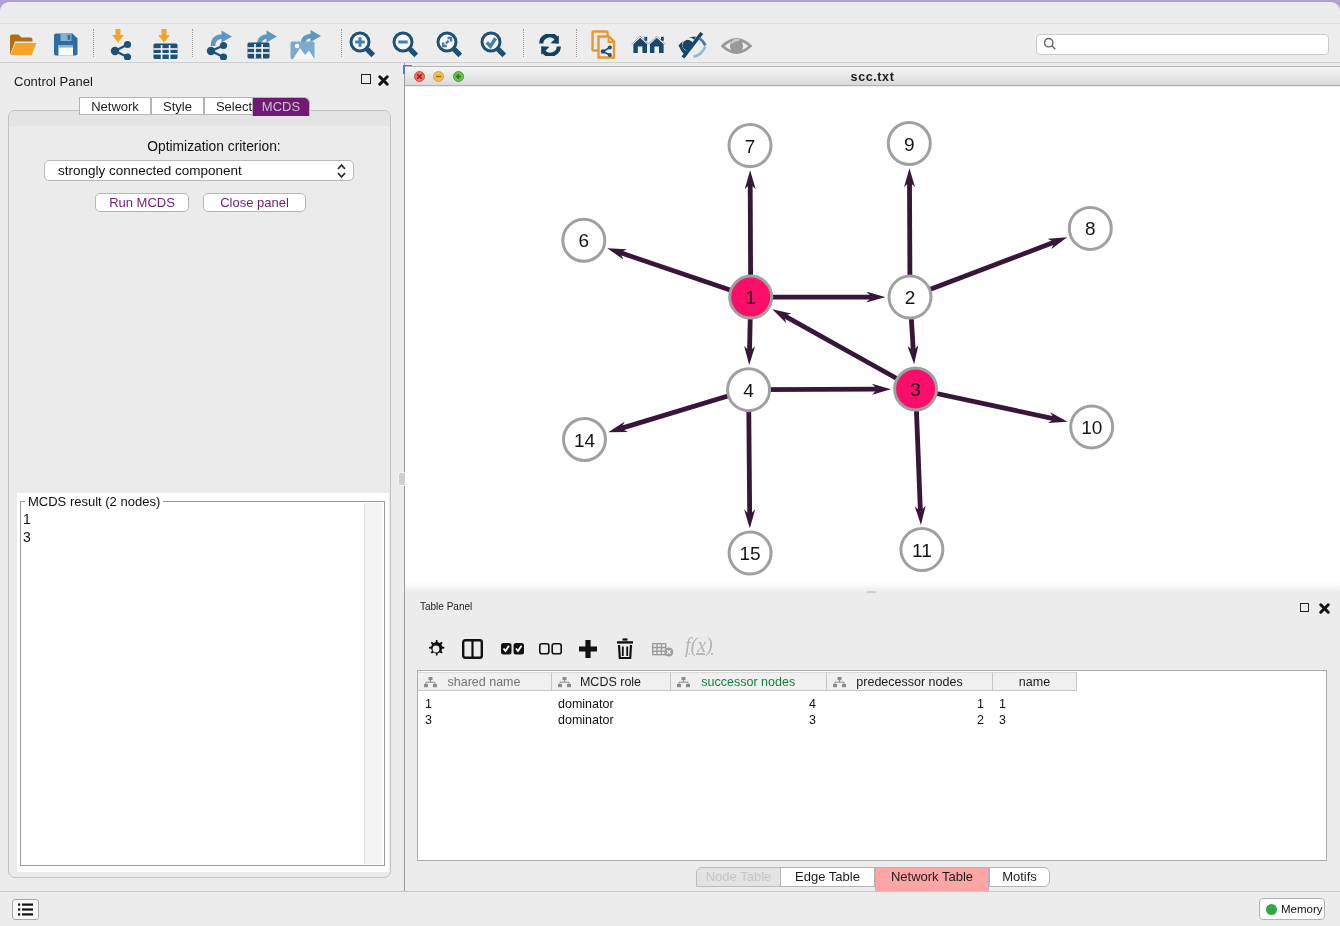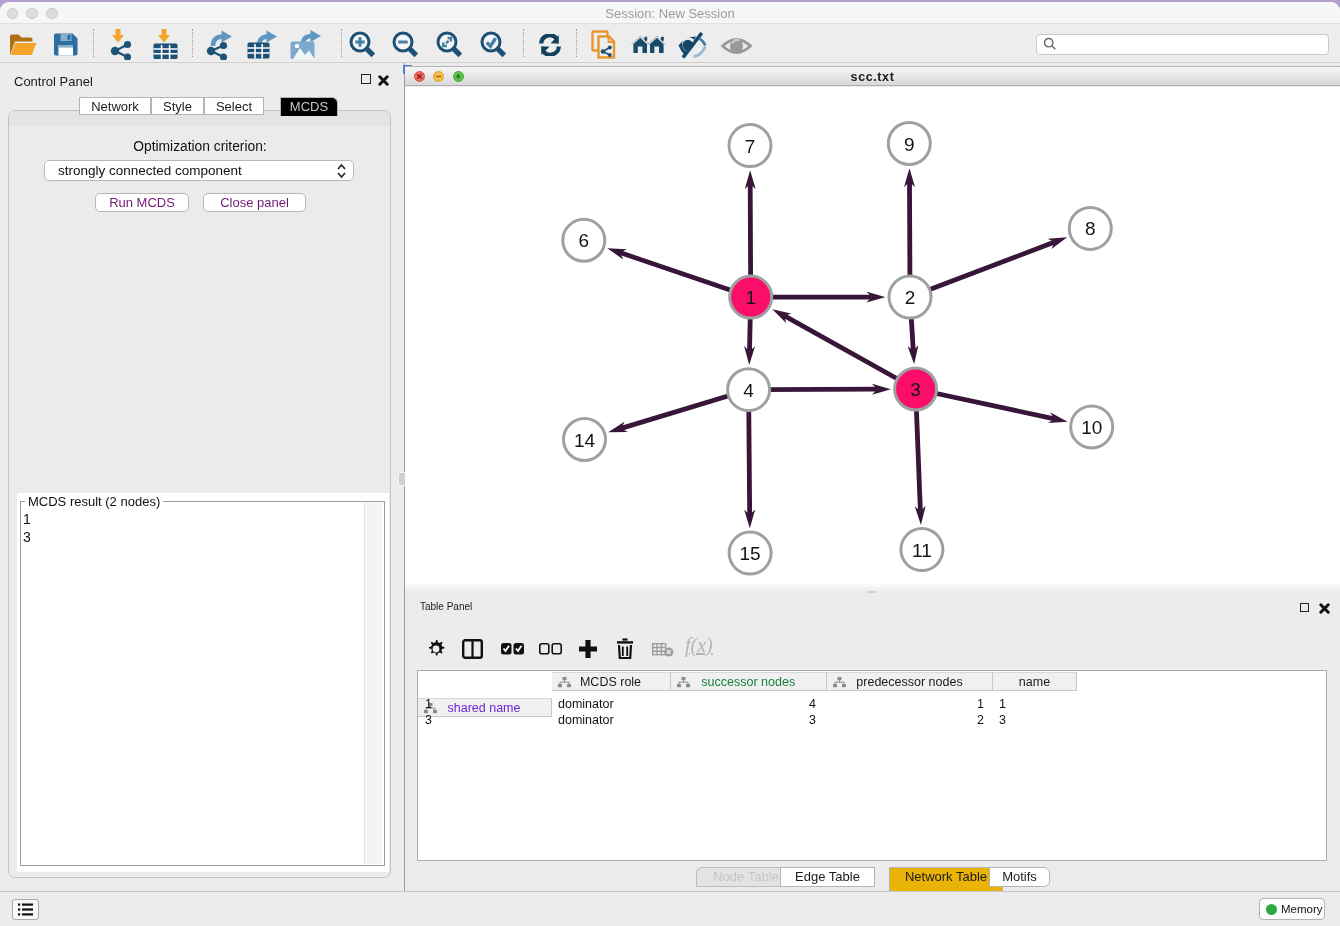--- a/index.html
+++ b/index.html
@@ -35,26 +35,20 @@
   #canvas{position:absolute;left:0;top:21px;width:935px;height:505px;background:#fff;overflow:hidden;}
   
   #tpanel{position:absolute;left:405px;top:591px;width:935px;height:298px;background:#ececec;}
   
   #statusbar{position:absolute;left:0;top:889px;width:1340px;height:35px;background:#ececec;
              border-top:1px solid #c9c9c9;box-sizing:border-box;}
 </style>
 </head>
 <body>
 <div id="win">
-  <div id="titlebar">
-    <div class="tl" style="left:6.7px;"></div>
-    <div class="tl" style="left:26.3px;"></div>
-    <div class="tl" style="left:46.3px;"></div>
-    <div id="apptitle">Session: New Session</div>
-  </div>
   <div id="toolbar"></div>
 <div class="tsep" style="left:93px;top:27px;"></div>
 <div class="tsep" style="left:192px;top:27px;"></div>
 <div class="tsep" style="left:341px;top:27px;"></div>
 <div class="tsep" style="left:523px;top:27px;"></div>
 <div class="tsep" style="left:576px;top:27px;"></div>
 <svg class="abs" style="left:8px;top:29px;" width="30" height="27" viewBox="0 0 30 27">
 <path d="M2 24 L2 5.5 Q2 3.5 4 3.5 L10.5 3.5 L13.5 6.5 L22.5 6.5 Q24.5 6.5 24.5 8.5 L24.5 10.5 L7 10.5 Z" fill="#b06f15"></path>
 <path d="M2.5 24 L7.3 12 L28.5 12 L23.7 24 Z" fill="#f5a428"></path>
     </svg>
@@ -181,23 +175,23 @@
   <div id="lpanel">
       <div style="position:absolute;left:0;top:0;width:100%;height:15px;background:#e4e4e4;border-radius:7px 7px 0 0;"></div>
     </div>
 <div class="abs" style="left:361px;top:72px;width:10px;height:10px;border:1.5px solid #222;box-sizing:border-box;"></div>
 <svg class="abs" style="left:377.5px;top:73px;" width="11" height="11" viewBox="0 0 11 11">
       <path d="M1.8 1.8 L9.2 9.2 M9.2 1.8 L1.8 9.2" stroke="#111" stroke-width="3" stroke-linecap="round"></path>
     </svg>
   <div class="tab" style="left:79px;width:72px;">Network</div>
   <div class="tab" style="left:151px;width:53px;">Style</div>
   <div class="tab" style="left:204px;width:60px;">Select</div>
-  <div class="tab" style="left:280px;width:58px;background:#000000;color:#c6c6c6;
+  <div class="tab" style="left:252px;width:58px;background:#701a75;color:#c6c6c6;
        border-radius:0 6px 0 0;border-bottom:none;height:19px;">MCDS</div>
-  <div class="abs" style="left:0px;top:136.5px;width:400px;text-align:center;font-size:13.8px;color:#111;">Optimization criterion:</div>
+  <div class="abs" style="left:0px;top:136.5px;width:400px;text-align:center;font-size:13.8px;color:#111;padding-left:14px;">Optimization criterion:</div>
   <div class="abs" style="left:44px;top:158px;width:310px;height:21px;background:#fff;
        border:1px solid #b9b9b9;border-radius:5px;box-sizing:border-box;font-size:13.5px;color:#111;
        line-height:20px;padding-left:13px;">strongly connected component
        <svg width="11" height="16" style="position:absolute;right:6px;top:2px;" viewBox="0 0 11 16">
          <path d="M2 6 L5.5 2 L9 6 M2 10 L5.5 14 L9 10" fill="none" stroke="#2a2a2a" stroke-width="1.8"></path>
        </svg>
   </div>
   <div class="btn" style="left:95px;top:191px;width:94px;height:19px;line-height:18px;">Run MCDS</div>
   <div class="btn" style="left:203px;top:191px;width:103px;height:19px;line-height:18px;">Close panel</div>
 
@@ -310,21 +304,21 @@
 <svg class="abs" style="left:652px;top:641px;" width="22" height="14" viewBox="0 0 22 14">
 <g stroke="#9d9d9d" fill="none" stroke-width="1.4">
 <rect x="0.7" y="0.7" width="13" height="11"></rect>
 <path d="M0.7 4.5 L13.7 4.5 M0.7 8.3 L13.7 8.3 M5 0.7 L5 12 M9.4 0.7 L9.4 12"></path>
       </g>
 <circle cx="16.8" cy="9" r="4.6" fill="#9d9d9d"></circle>
 <path d="M15 7.2 L18.6 10.8 M18.6 7.2 L15 10.8" stroke="#ededed" stroke-width="1.3"></path>
     </svg>
 <div class="abs" style="left:685px;top:632px;font-family:'Liberation Serif',serif;font-style:italic;font-size:20px;color:#b4b4b4;text-decoration:underline;">f(x)</div>
 <div class="abs" style="left:417px;top:668px;width:910px;height:191px;background:#fff;border:1px solid #ababab;box-sizing:border-box;"></div>
-<div class="abs" style="left:417.5px;top:696px;width:134.0px;height:19px;background:#f0f0f0;border-right:1px solid #c6c6c6;border-bottom:1px solid #c6c6c6;border-top:1px solid #d9d9d9;box-sizing:border-box;text-align:center;font-size:12.5px;color:#6d28d9;line-height:18px;"><svg width="13" height="11" viewBox="0 0 13 11" style="position:absolute;left:6px;top:4px;">
+<div class="abs" style="left:417.5px;top:670px;width:134.0px;height:19px;background:#f0f0f0;border-right:1px solid #c6c6c6;border-bottom:1px solid #c6c6c6;border-top:1px solid #d9d9d9;box-sizing:border-box;text-align:center;font-size:12.5px;color:#737373;line-height:18px;"><svg width="13" height="11" viewBox="0 0 13 11" style="position:absolute;left:6px;top:4px;">
         <g fill="#8b8b8b">
           <rect x="4.5" y="0" width="4" height="3.2"></rect>
           <rect x="0" y="7" width="4" height="3.2"></rect>
           <rect x="9" y="7" width="4" height="3.2"></rect>
         </g>
         <path d="M6.5 3.2 L6.5 5.2 M2 7 L2 5.2 L11 5.2 L11 7" stroke="#8b8b8b" stroke-width="1" fill="none"></path>
       </svg>shared name</div>
 <div class="abs" style="left:551.5px;top:670px;width:119.0px;height:19px;background:#f0f0f0;border-right:1px solid #c6c6c6;border-bottom:1px solid #c6c6c6;border-top:1px solid #d9d9d9;box-sizing:border-box;text-align:center;font-size:12.5px;color:#1a1a1a;line-height:18px;"><svg width="13" height="11" viewBox="0 0 13 11" style="position:absolute;left:6px;top:4px;">
         <g fill="#8b8b8b">
           <rect x="4.5" y="0" width="4" height="3.2"></rect>
@@ -353,23 +347,23 @@
 <div class="abs" style="left:425px;top:695px;font-size:12.5px;color:#111;">1</div>
 <div class="abs" style="left:558px;top:695px;font-size:12.5px;color:#111;">dominator</div>
 <div class="abs" style="left:700px;top:695px;width:116px;text-align:right;font-size:12.5px;color:#111;">4</div>
 <div class="abs" style="left:860px;top:695px;width:124px;text-align:right;font-size:12.5px;color:#111;">1</div>
 <div class="abs" style="left:999px;top:695px;font-size:12.5px;color:#111;">1</div>
 <div class="abs" style="left:425px;top:711px;font-size:12.5px;color:#111;">3</div>
 <div class="abs" style="left:558px;top:711px;font-size:12.5px;color:#111;">dominator</div>
 <div class="abs" style="left:700px;top:711px;width:116px;text-align:right;font-size:12.5px;color:#111;">3</div>
 <div class="abs" style="left:860px;top:711px;width:124px;text-align:right;font-size:12.5px;color:#111;">2</div>
 <div class="abs" style="left:999px;top:711px;font-size:12.5px;color:#111;">3</div>
-<div class="abs" style="left:696px;top:865px;width:100px;height:20px;box-sizing:border-box;text-align:center;font-size:13px;line-height:18px;background:#e3e3e3;color:#c6c6c6;border-radius:6px 0 0 0;border:1px solid #bcbcbc;">Node Table</div>
+<div class="abs" style="left:696px;top:865px;width:85px;height:20px;box-sizing:border-box;text-align:center;font-size:13px;line-height:18px;background:#e3e3e3;color:#c6c6c6;border-radius:6px 0 0 0;border:1px solid #bcbcbc;">Node Table</div>
 <div class="abs" style="left:780px;top:865px;width:95px;height:20px;box-sizing:border-box;text-align:center;font-size:13px;line-height:18px;background:#fff;color:#1c1c1c;border:1px solid #b4b4b4;">Edge Table</div>
-<div class="abs" style="left:875px;top:865px;width:114px;height:28px;box-sizing:border-box;text-align:center;font-size:13px;line-height:18px;background:#eab308;color:#1c1c1c;border:1px solid #b4b4b4;margin-left:14px;">Network Table</div>
+<div class="abs" style="left:875px;top:865px;width:114px;height:28px;box-sizing:border-box;text-align:center;font-size:13px;line-height:18px;background:#fca5a5;color:#1c1c1c;border:1px solid #b4b4b4;">Network Table</div>
 <div class="abs" style="left:989px;top:865px;width:61px;height:20px;box-sizing:border-box;text-align:center;font-size:13px;line-height:18px;background:#fff;color:#1c1c1c;border:1px solid #b4b4b4;border-radius:0 6px 6px 0;">Motifs</div>
   <div id="statusbar"></div>
 
   <div class="abs" style="left:1259px;top:896px;width:66px;height:22px;background:#fdfdfd;border:1px solid #b3b3b3;border-radius:4px;box-sizing:border-box;">
     <div class="abs" style="left:6px;top:5px;width:11px;height:11px;border-radius:50%;background:#2daa44;"></div>
     <div class="abs" style="left:21px;top:4px;font-size:11.5px;color:#111;">Memory</div>
   </div>
 
   <div class="abs" style="left:12px;top:897px;width:27px;height:21px;background:#f8f8f8;border:1px solid #a9a9a9;border-radius:3px;box-sizing:border-box;"></div>
 <svg class="abs" style="left:18px;top:901px;" width="15" height="13" viewBox="0 0 15 13">

